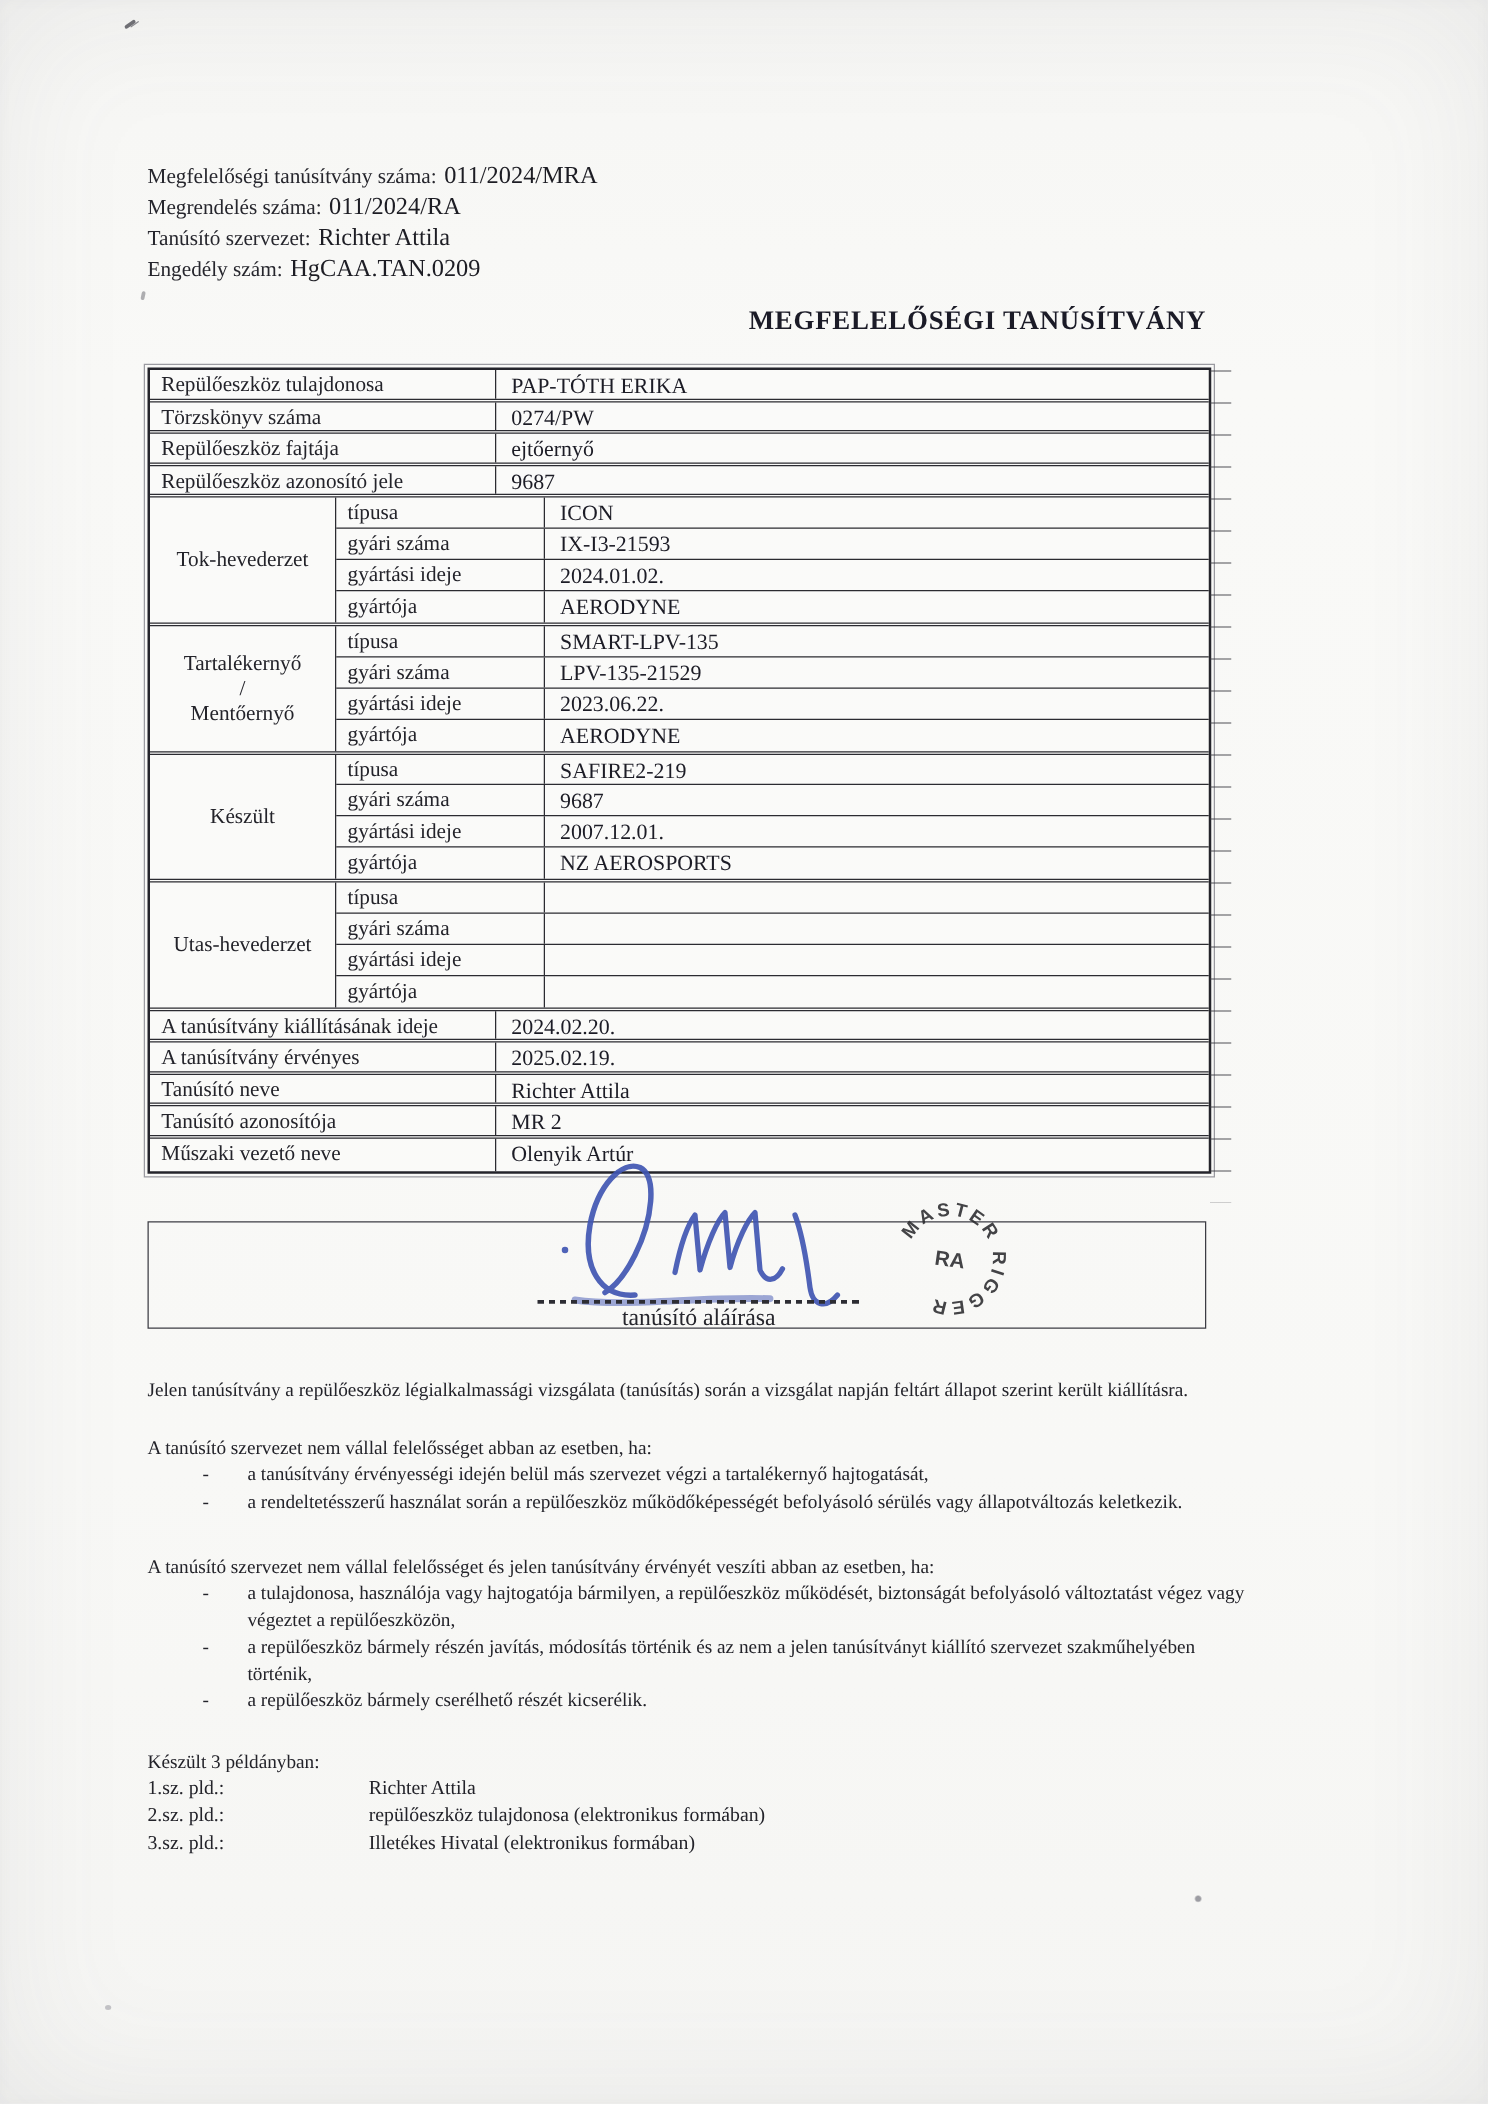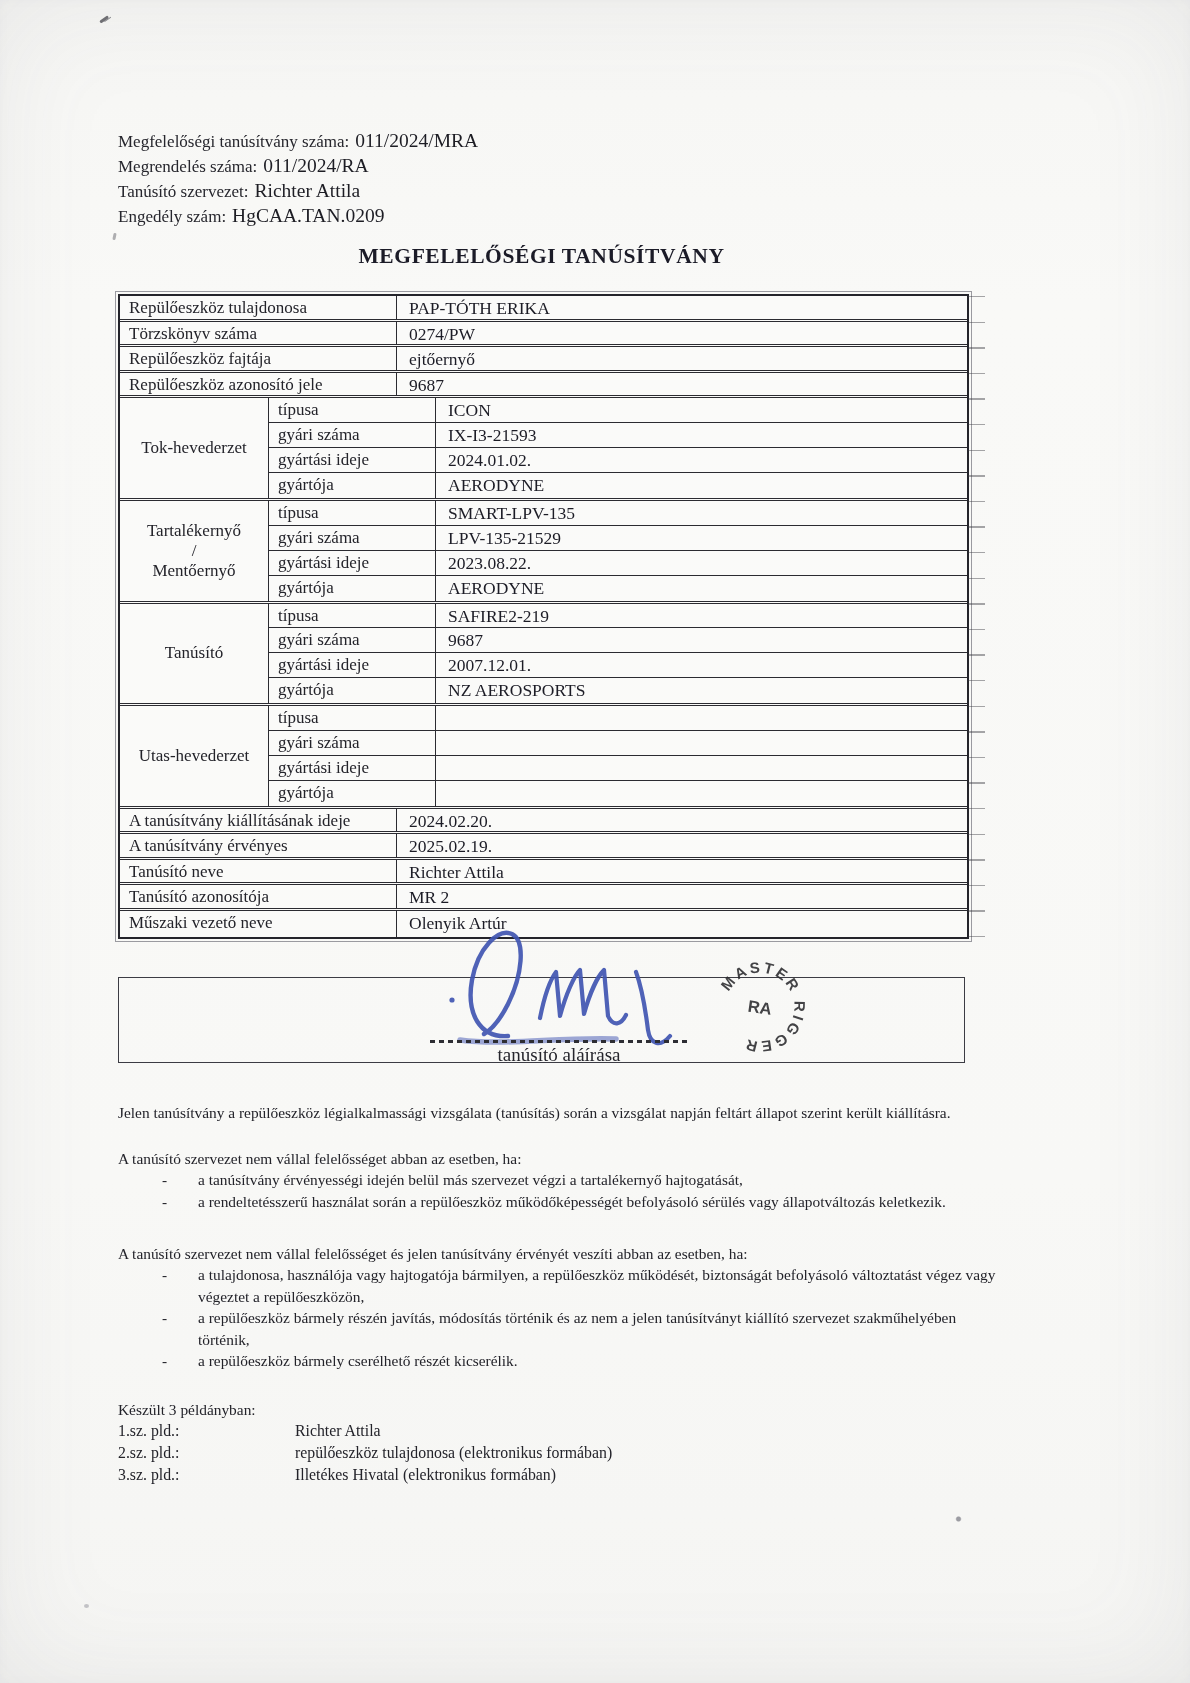--- a/index.html
+++ b/index.html
@@ -11,21 +11,21 @@
     font-family:"Liberation Serif","DejaVu Serif",serif;
     color:#23232a;
   }
   .abs{position:absolute;}
   
   .hdr{left:118px;top:129px;line-height:24px;}
   .hline{white-space:nowrap;}
   .hlabel{font-size:17px;color:#26262d;}
   .hval{font-size:19.5px;color:#1d1d24;margin-left:6px;}
   
-  .title{left:118px;top:244px;width:847px;text-align:center;font-size:21.5px;
+  .title{left:118px;top:244px;width:847px;text-align:right;font-size:21.5px;
          font-weight:bold;letter-spacing:.6px;color:#1b1b27;}
   
   .ctable{left:118px;top:294px;width:847px;border:2px solid #24242b;outline:1px solid #9a9aa0;outline-offset:2px;background:rgba(255,255,255,.25);}
   .trow{display:flex;height:25.6px;border-bottom:3px double #2b2b31;box-sizing:border-box;}
   .trow.last{border-bottom:none;}
   .lcell{width:277px;border-right:1.6px solid #2b2b31;box-sizing:border-box;
          padding:1px 6px 0 9px;font-size:17px;line-height:22px;overflow:hidden;white-space:nowrap;}
   .vcell{flex:1;padding:1px 6px 0 12px;font-size:17.5px;line-height:22px;color:#1c1c26;
          overflow:hidden;white-space:nowrap;}
   .vcell.small{font-size:14.7px;letter-spacing:-.2px;padding-top:3px;}
@@ -127,31 +127,31 @@
         <div class="srow">
             <div class="acell">típusa</div>
             <div class="vcell">SMART-LPV-135</div>
           </div>
         <div class="srow">
             <div class="acell">gyári száma</div>
             <div class="vcell">LPV-135-21529</div>
           </div>
         <div class="srow">
             <div class="acell">gyártási ideje</div>
-            <div class="vcell">2023.08.22.</div>
+            <div class="vcell">2023.06.22.</div>
           </div>
         <div class="srow lasts">
             <div class="acell">gyártója</div>
             <div class="vcell">AERODYNE</div>
           </div>
       </div>
     </div>
 
     <div class="grow">
-      <div class="gcell">Tanúsító</div>
+      <div class="gcell">Készült</div>
       <div class="gsub">
         <div class="srow">
             <div class="acell">típusa</div>
             <div class="vcell">SAFIRE2-219</div>
           </div>
         <div class="srow">
             <div class="acell">gyári száma</div>
             <div class="vcell">9687</div>
           </div>
         <div class="srow">

